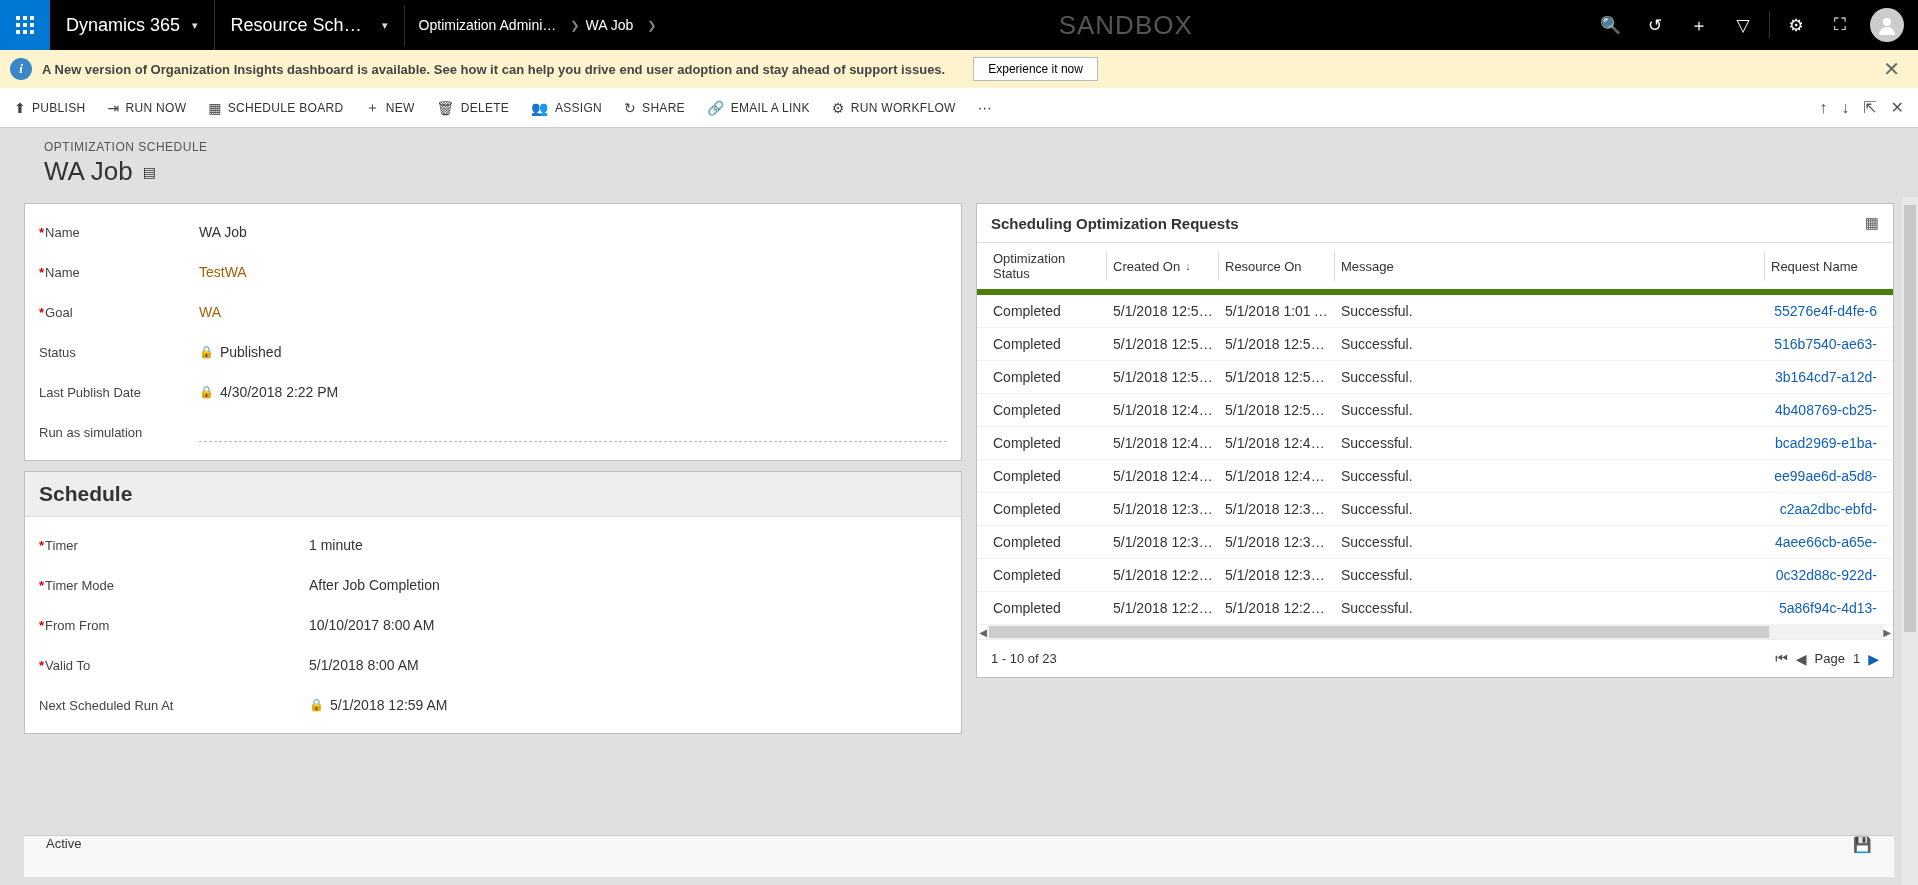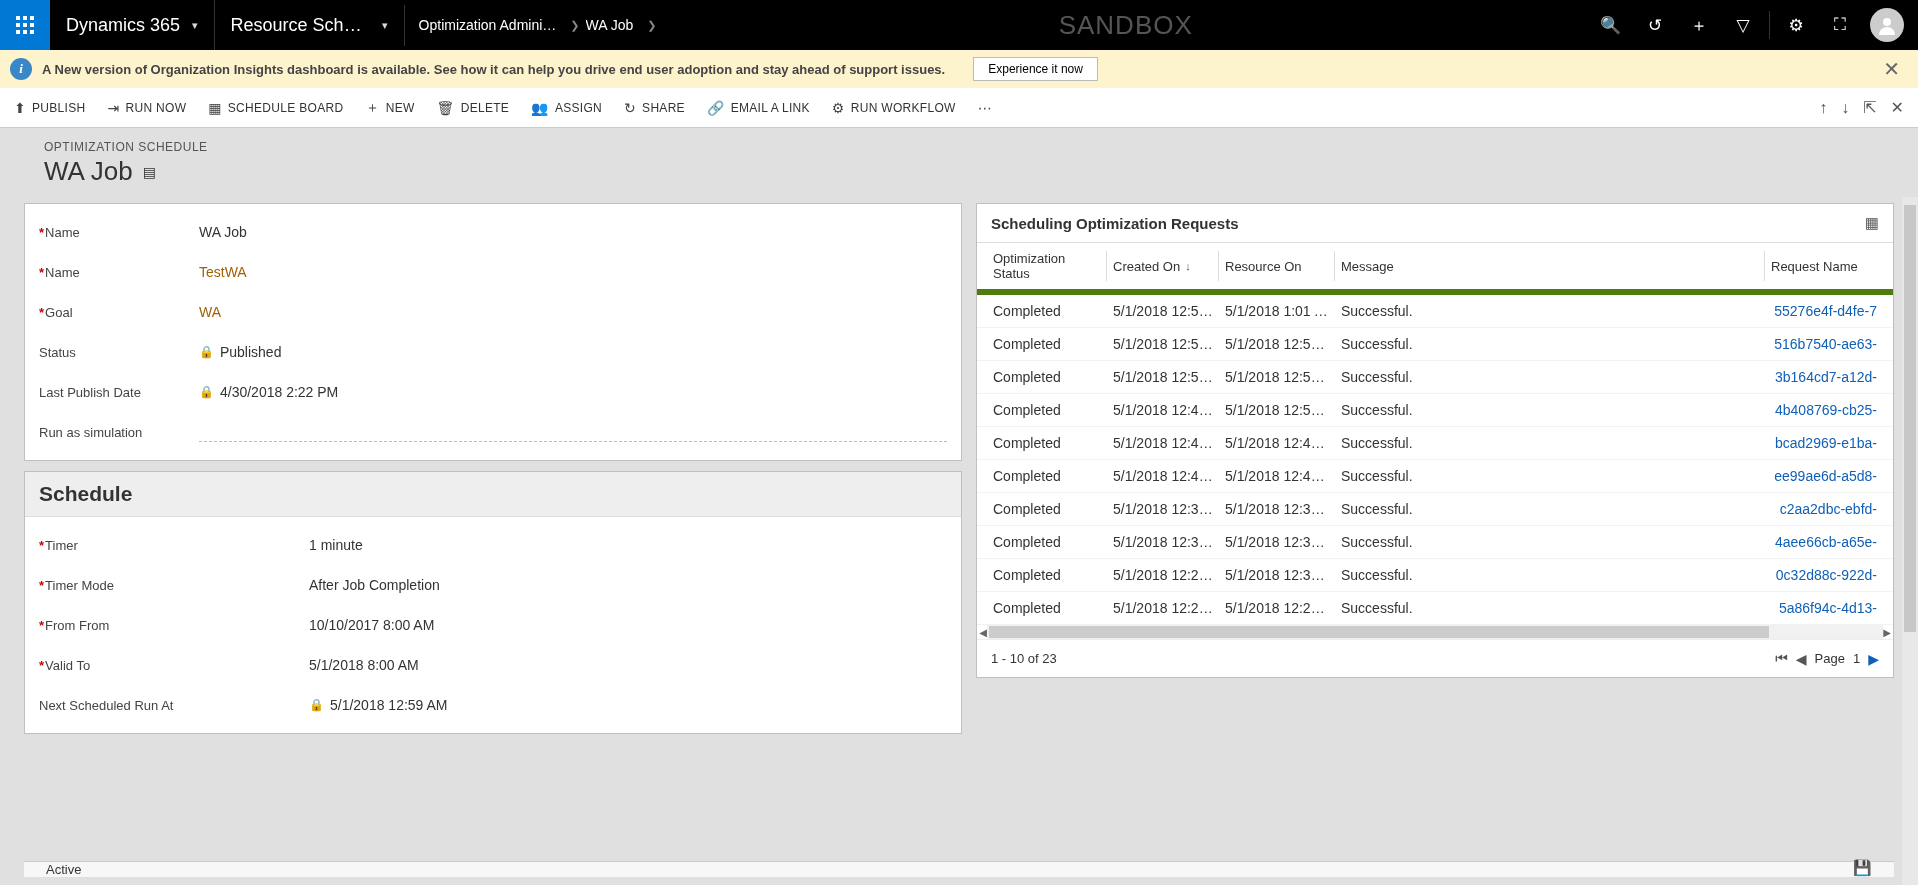--- a/index.html
+++ b/index.html
@@ -87,21 +87,21 @@
   .hscroll .ar.r { right:-10px;}
 
   .gridftr { display:flex; align-items:center; padding:10px 14px; font-size:13px; color:#333; border-top:1px solid #eee;}
   .gridftr .pager { margin-left:auto; display:flex; align-items:center; gap:8px;}
   .gridftr .pg-ic { cursor:pointer; color:#555; font-size:14px;}
   .gridftr .pg-next { color:#1160b7;}
 
   .vscroll-margin { position:absolute; right:0; top:197px; bottom:0; width:16px; background:#e8e8e8;}
   .vscroll-margin .thumb { position:absolute; top:8px; left:2px; width:12px; height:62%; background:#c7c7c7;}
 
-  .footerbar { position:absolute; left:24px; right:24px; bottom:8px; height:16px; background:#f7f7f7; border-top:1px solid #ccc; display:flex; align-items:flex-end; padding:0 22px; font-size:13px; color:#333;}
+  .footerbar { position:absolute; left:24px; right:24px; bottom:8px; height:42px; background:#f7f7f7; border-top:1px solid #ccc; display:flex; align-items:flex-start; padding:0 22px; font-size:13px; color:#333;}
   .footerbar .save-ic { margin-left:auto; cursor:pointer; color:#555; font-size:15px;}
 </style>
 </head>
 <body>
 
 <div class="topbar">
   <div class="waffle">
     <svg width="18" height="18" viewBox="0 0 18 18">
         <g fill="#fff">
           <rect x="0" y="0" width="4" height="4"></rect>
@@ -333,21 +333,21 @@
         <div class="th c-reqname">
             <span>Request Name</span>
           </div>
       </div>
       <div class="tbody" id="grid-body">
           <div class="tr">
             <div class="td c-status">Completed</div>
             <div class="td c-created">5/1/2018 12:59 …</div>
             <div class="td c-modified">5/1/2018 1:01 AM</div>
             <div class="td c-message">Successful.</div>
-            <div class="td c-reqname link">55276e4f-d4fe-7</div>
+            <div class="td c-reqname link">55276e4f-d4fe-6</div>
           </div>
           <div class="tr">
             <div class="td c-status">Completed</div>
             <div class="td c-created">5/1/2018 12:55 …</div>
             <div class="td c-modified">5/1/2018 12:58 …</div>
             <div class="td c-message">Successful.</div>
             <div class="td c-reqname link">516b7540-ae63-</div>
           </div>
           <div class="tr">
             <div class="td c-status">Completed</div>

